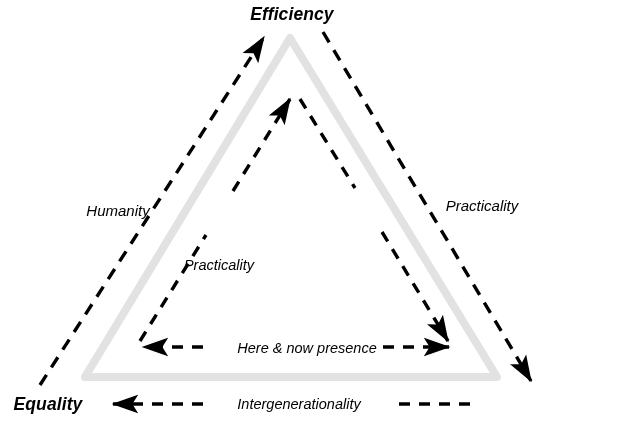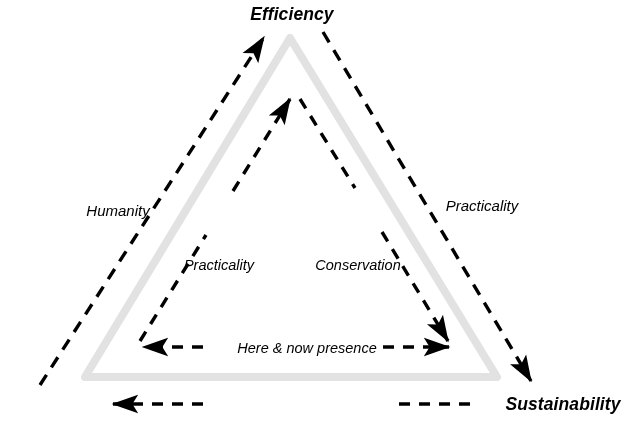--- a/index.html
+++ b/index.html
@@ -90,27 +90,27 @@
     </g>
 
     <g>
       <path d="M 203 347 L 143 347" fill="none" stroke="#000000" stroke-width="3.4" stroke-dasharray="11 9" stroke-linecap="butt" marker-end="url(#ah)"></path>
       <path d="M 383 347 L 449 347" fill="none" stroke="#000000" stroke-width="3.4" stroke-dasharray="11 9" stroke-linecap="butt" marker-end="url(#ah)"></path>
     </g>
   </svg>
 
   <div class="lbl vertex-label ctr" style="left:292px; top:15px;">Efficiency</div>
 
+  <div class="lbl vertex-label ctr" style="left:48px; top:405px;">Equality</div>
 
-  <div class="lbl vertex-label ctr" style="left:563px; top:405px;">Sustainability</div>
 
   <div class="lbl outer-label ctr" style="left:118px; top:210px;">Humanity</div>
 
   <div class="lbl outer-label ctr" style="left:482px; top:205px;">Practicality</div>
 
+  <div class="lbl bottom-label ctr" style="left:299px; top:404px;">Intergenerationality</div>
 
   <div class="lbl inner-label ctr" style="left:219px; top:265px;">Practicality</div>
 
-  <div class="lbl inner-label ctr" style="left:358px; top:265px;">Conservation</div>
 
   <div class="lbl inner-label ctr" style="left:307px; top:348px;">Here &amp; now presence</div>
 
 </div>
 
 </body></html>

